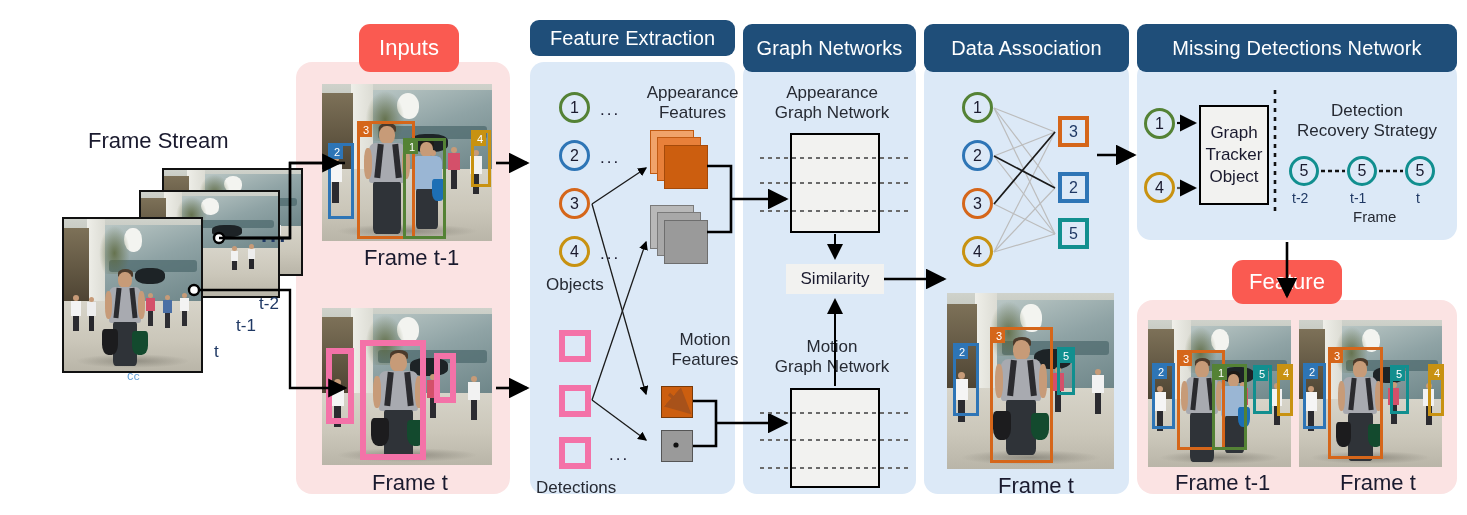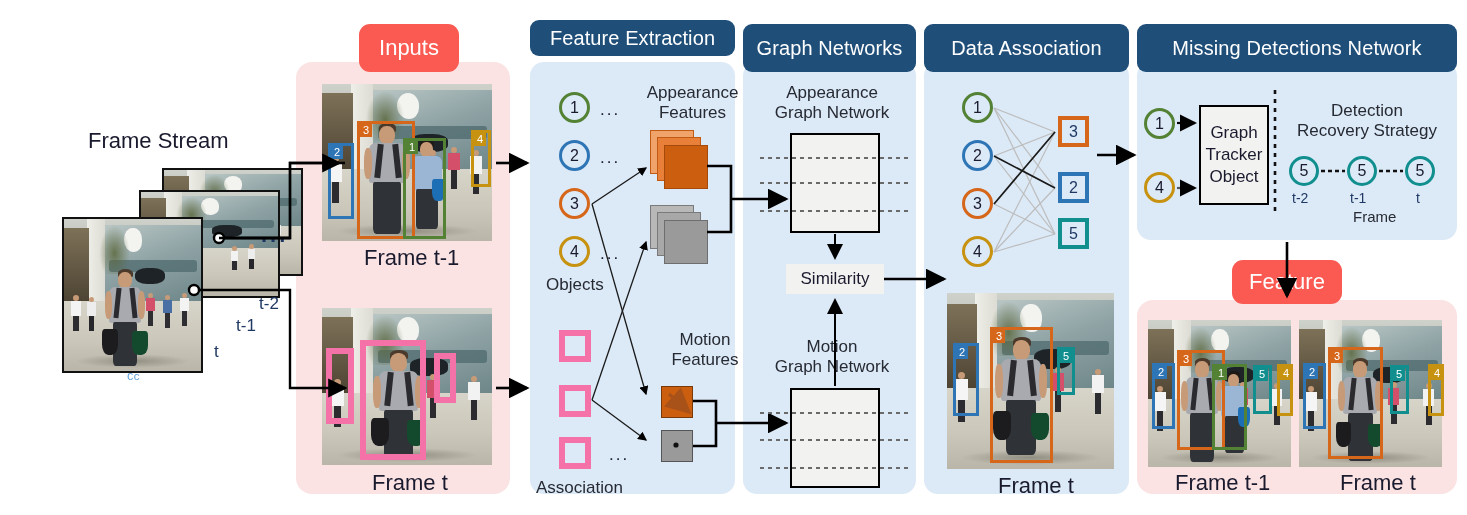--- a/index.html
+++ b/index.html
@@ -345,21 +345,21 @@
   </div>
 <div class="dots" style="left:600px;top:100px;">...</div>
 <div class="dots" style="left:600px;top:148px;">...</div>
 <div class="dots" style="left:600px;top:244px;">...</div>
 <div class="lbl" style="left:546px;top:275px;font-size:17px;">Objects</div>
 
 <div class="pinksq" style="left:559px;top:330px;width:32px;height:32px;"></div>
 <div class="pinksq" style="left:559px;top:385px;width:32px;height:32px;"></div>
 <div class="pinksq" style="left:559px;top:437px;width:32px;height:32px;"></div>
 <div class="dots" style="left:609px;top:445px;">...</div>
-<div class="lbl" style="left:536px;top:478px;font-size:17px;">Association</div>
+<div class="lbl" style="left:536px;top:478px;font-size:17px;">Detections</div>
 
 <div class="ctr" style="left:630px;top:83px;width:125px;font-size:17px;">
   <div>Appearance</div>
   <div>Features</div>
 </div>
 <div class="ctr" style="left:650px;top:330px;width:110px;font-size:17px;">
   <div>Motion</div>
   <div>Features</div>
 </div>
 

